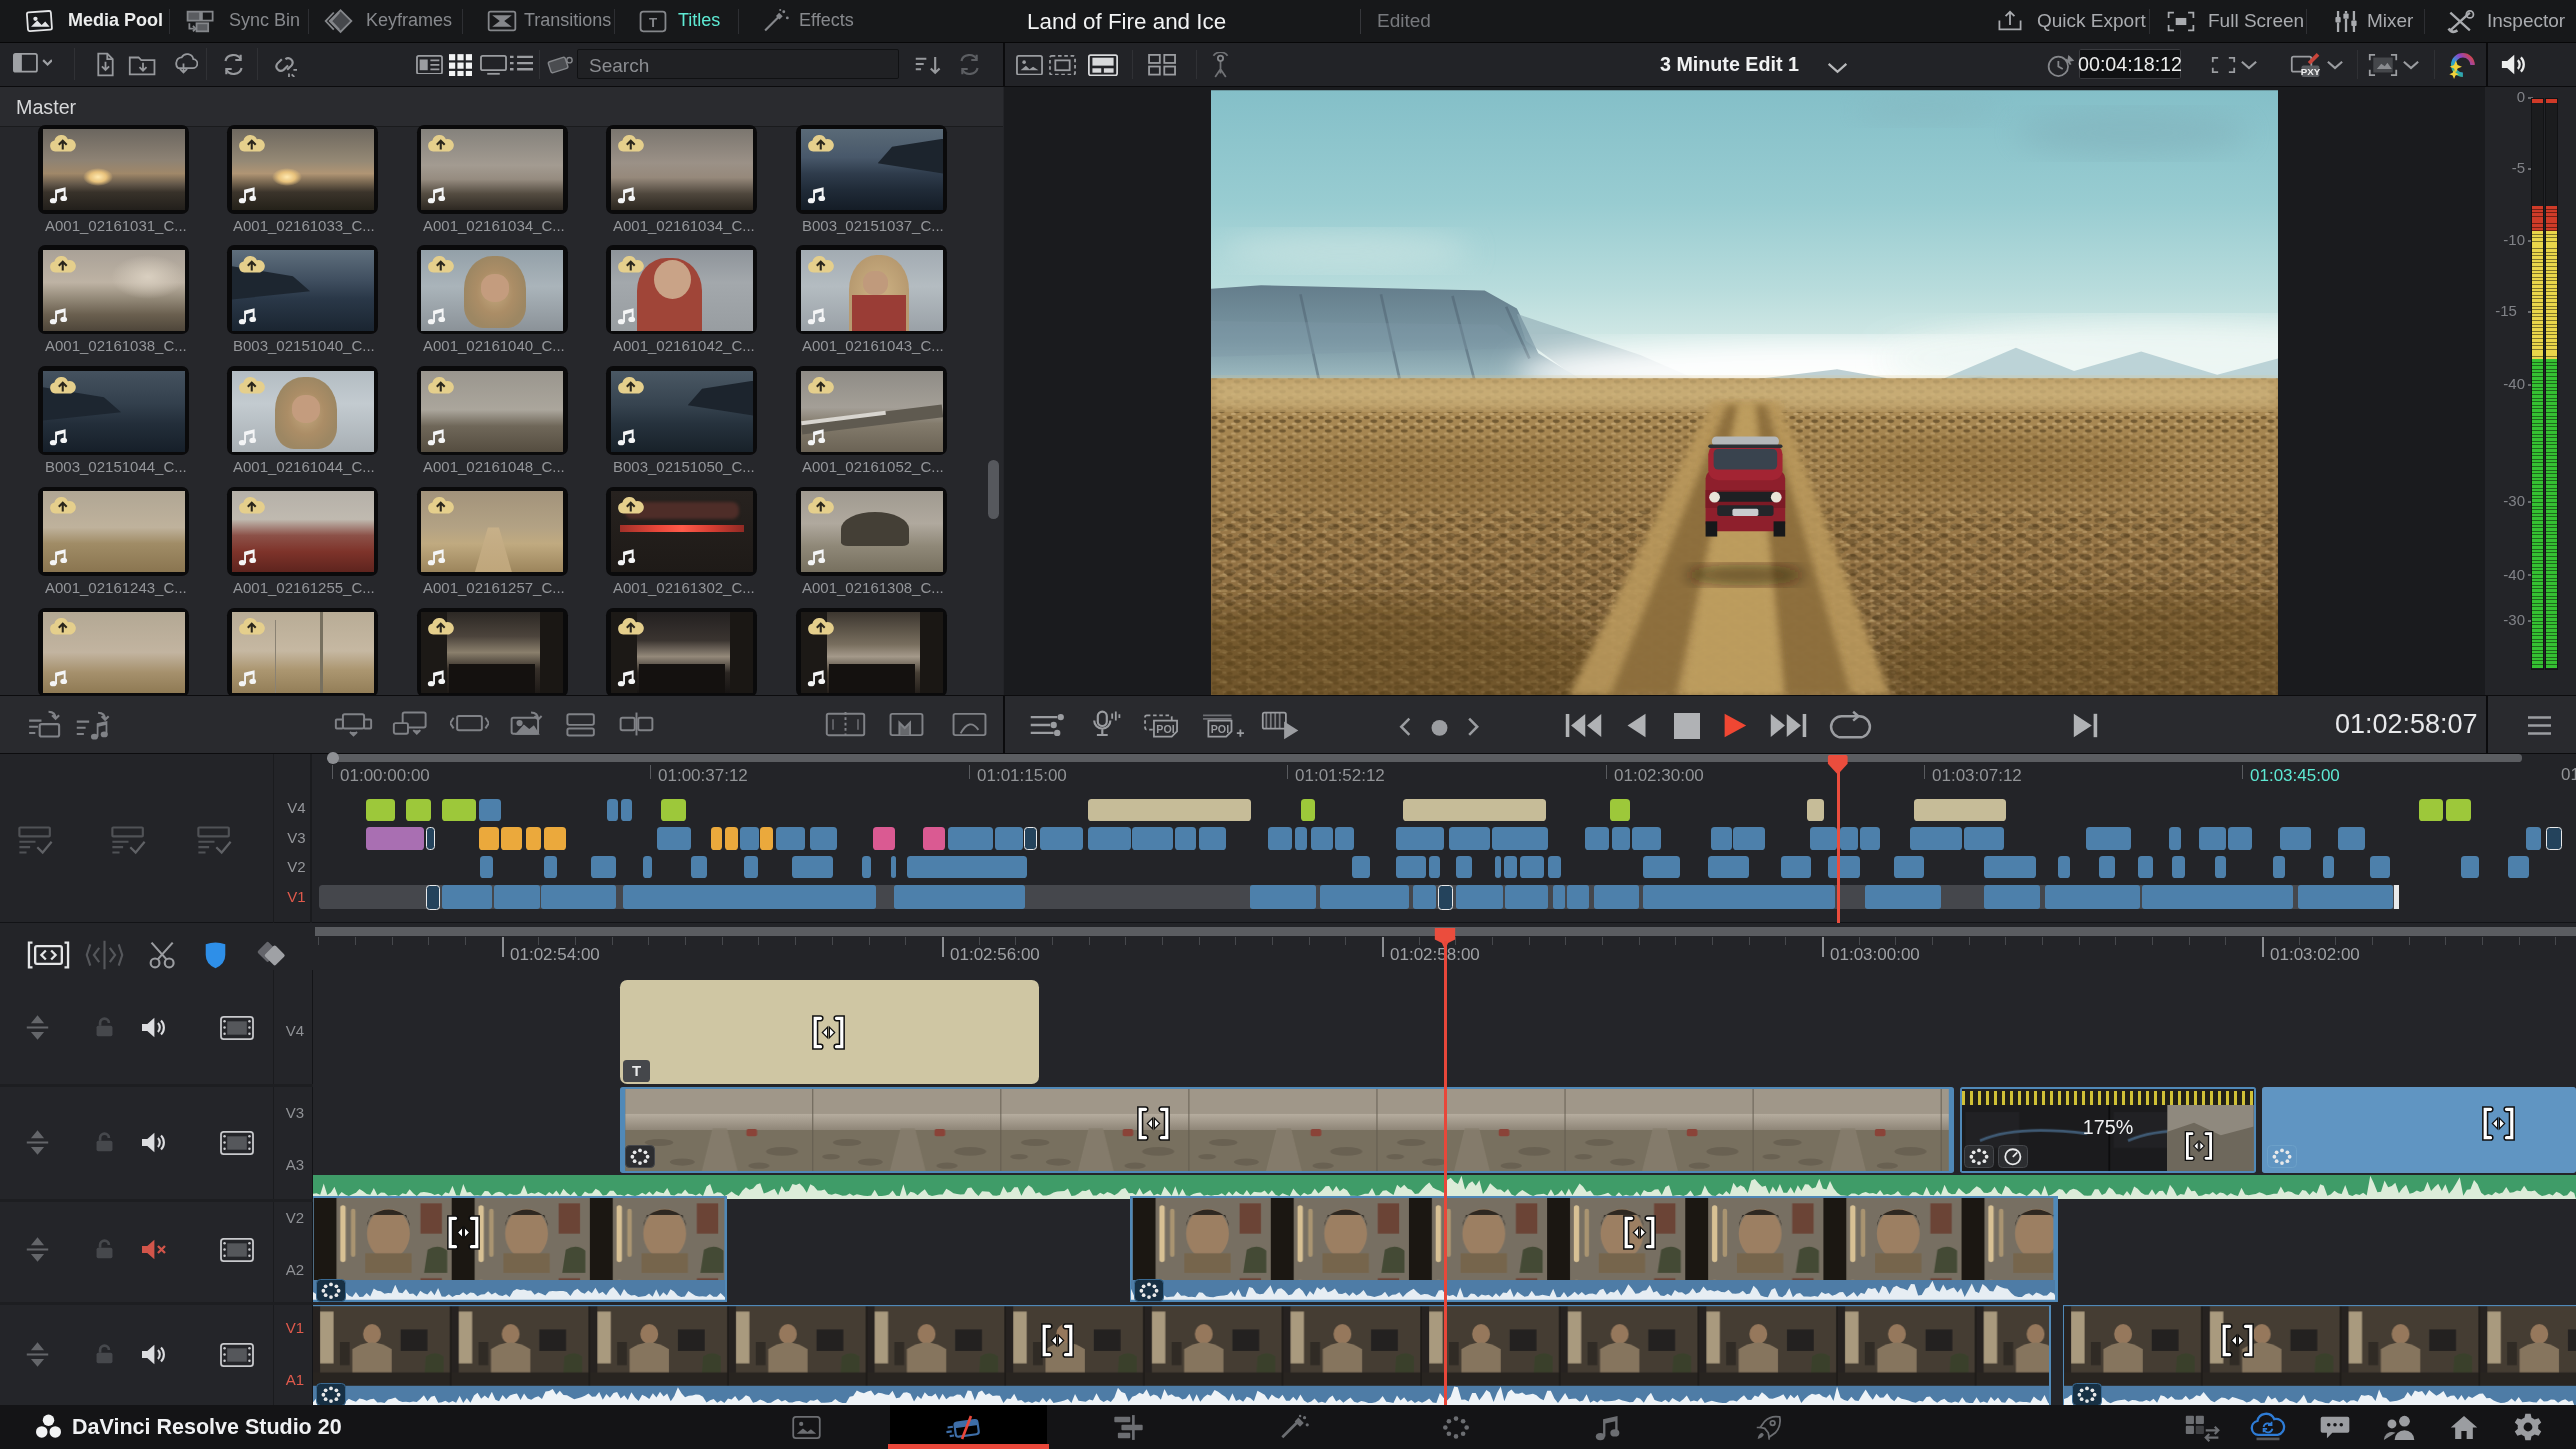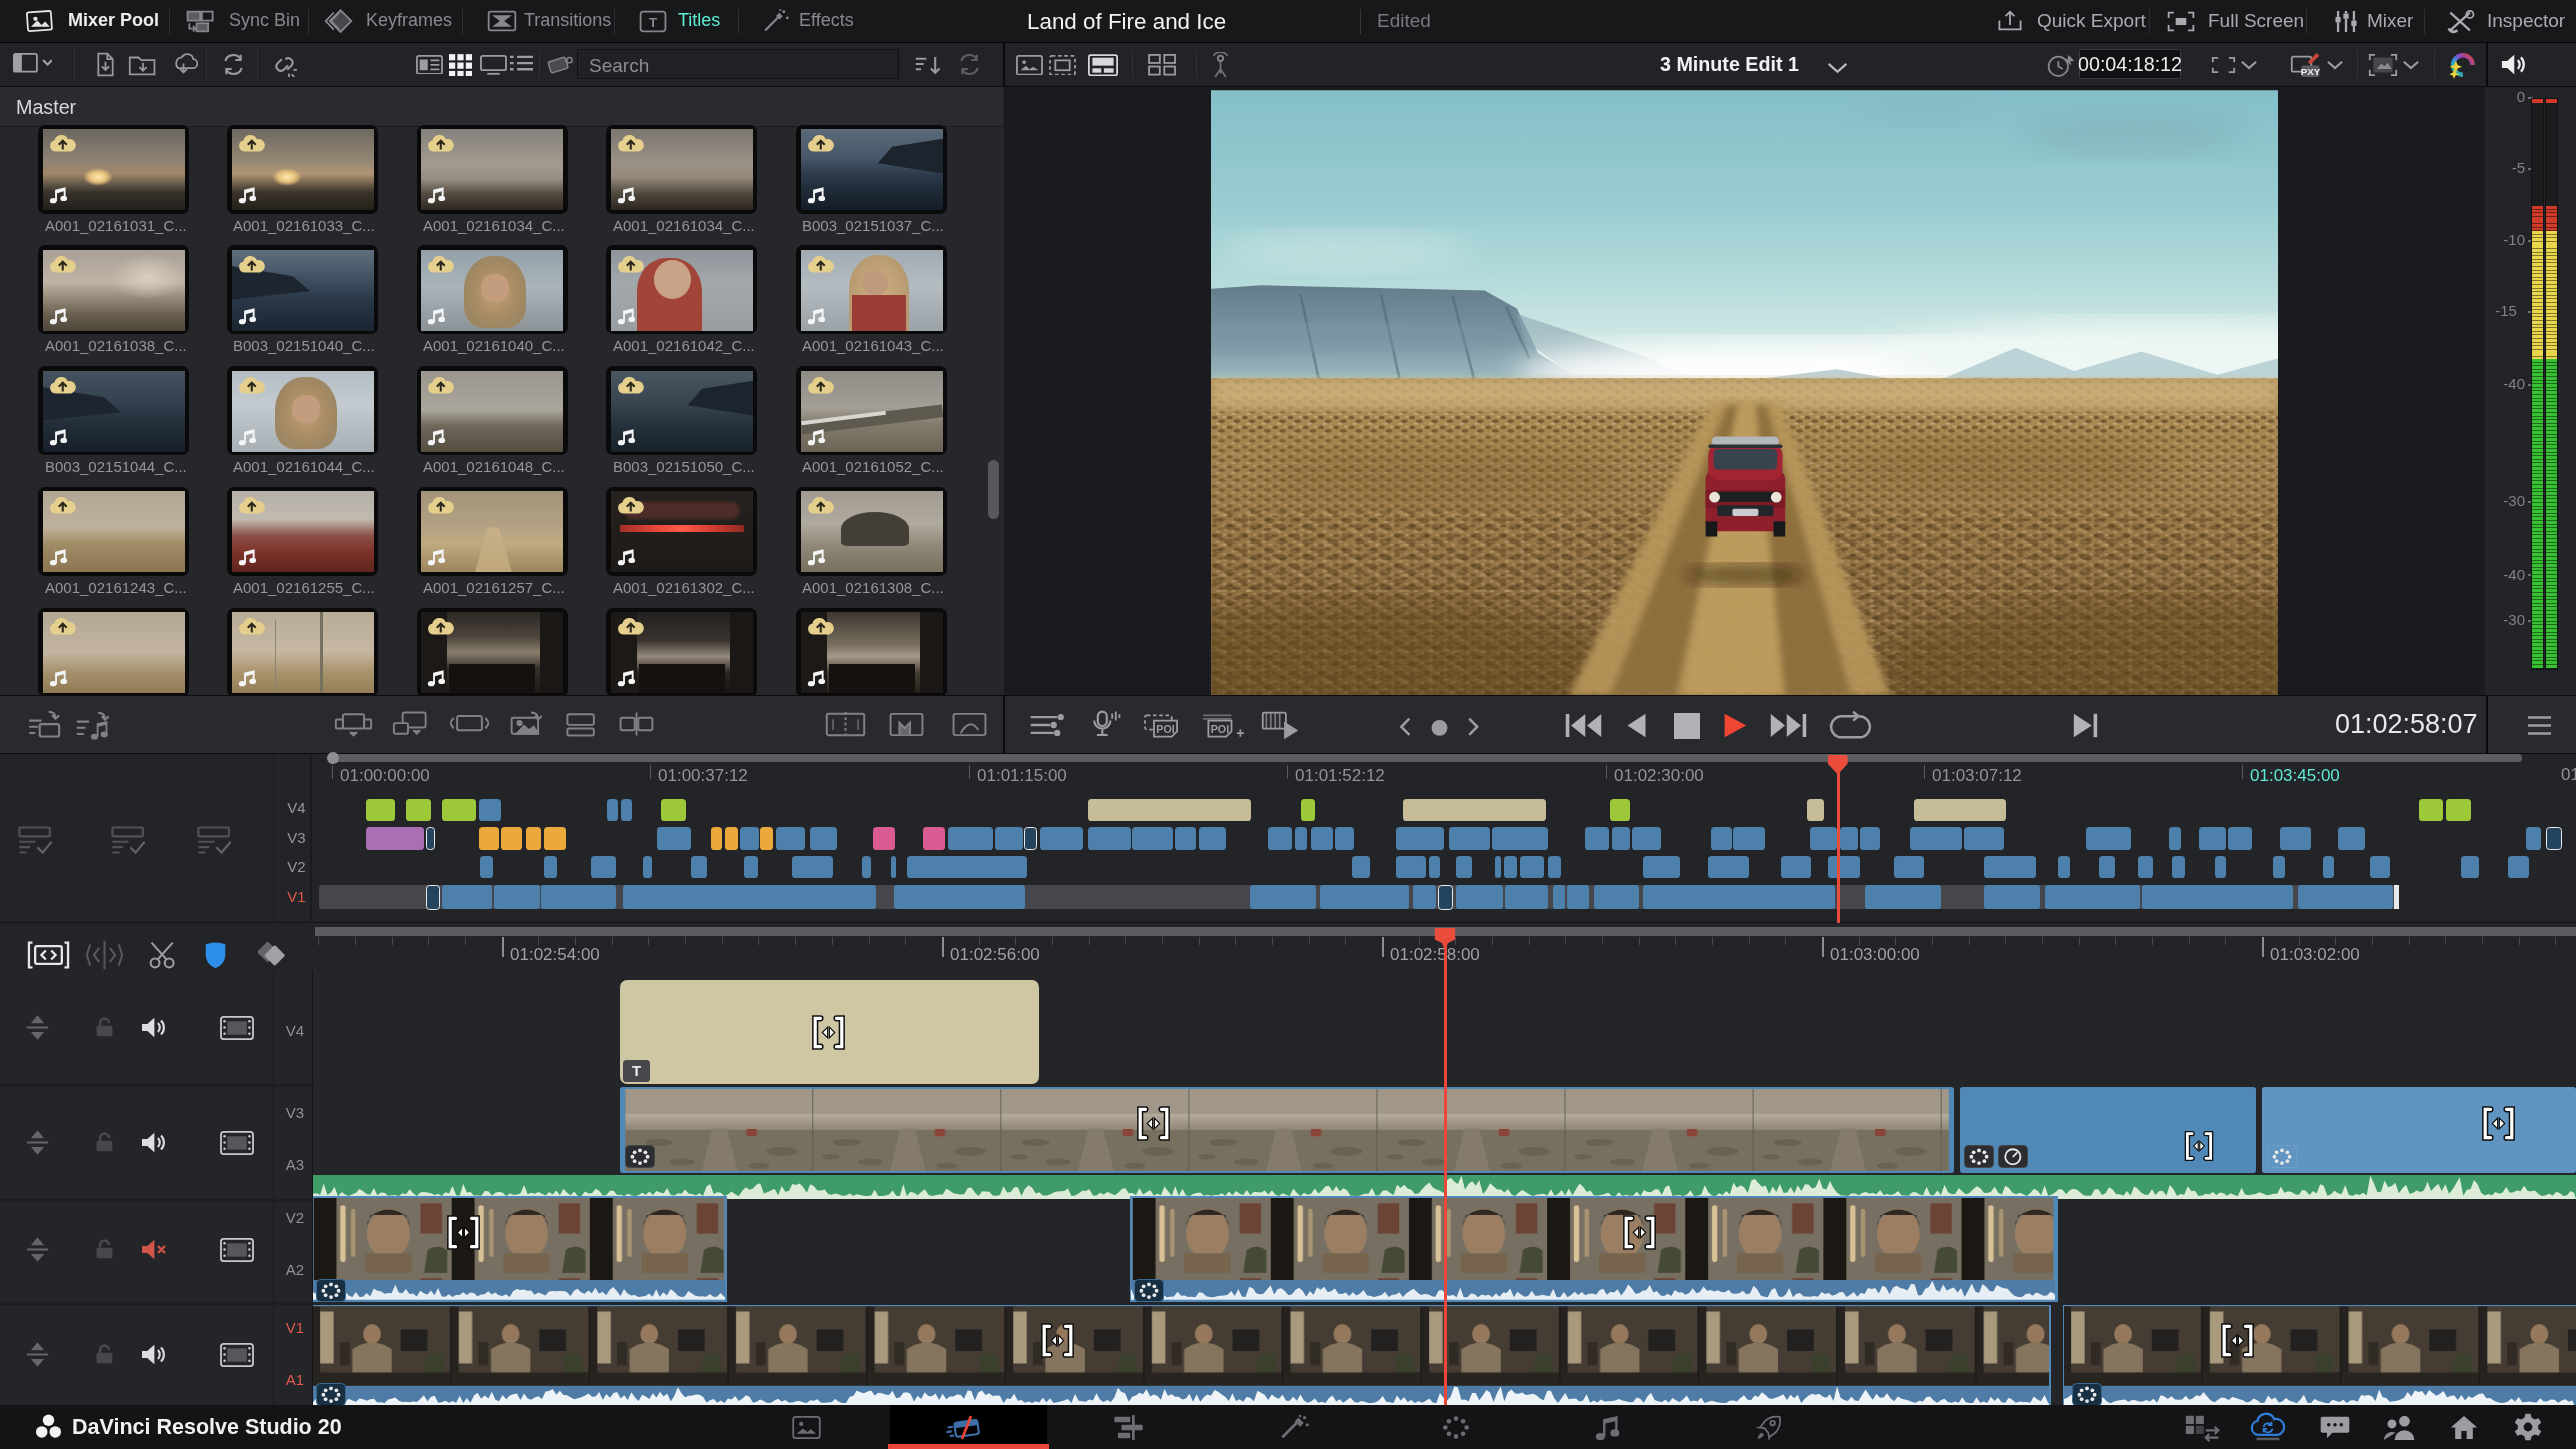--- a/index.html
+++ b/index.html
@@ -13,21 +13,21 @@
 <div class="abs" style="left:169px;top:9px;width:0.9px;height:25px;background:#2e2f33"></div>
     <div class="abs" style="left:308px;top:9px;width:0.9px;height:25px;background:#2e2f33"></div>
     <div class="abs" style="left:462px;top:9px;width:0.9px;height:25px;background:#2e2f33"></div>
     <div class="abs" style="left:614px;top:9px;width:0.9px;height:25px;background:#2e2f33"></div>
     <div class="abs" style="left:738px;top:9px;width:0.9px;height:25px;background:#2e2f33"></div>
 <svg class="abs" style="left:23px;top:9px" width="32" height="25" viewBox="0 0 36 28">
  <rect x="5" y="3" width="27" height="21" rx="2" fill="none" stroke="#e4e5e7" stroke-width="2" transform="rotate(-4 18 14)"></rect>
  <circle cx="14" cy="11" r="2.4" fill="#e4e5e7"></circle>
       <path d="M9 20 L16 13 L21 18 L25 14 L30 20 Z" fill="#e4e5e7"></path>
 </svg>
-<div class="abs" style="left:68px;top:9.8px;font-size:18px;color:#eceded;font-weight:bold">Mixer Pool</div>
+<div class="abs" style="left:68px;top:9.8px;font-size:18px;color:#eceded;font-weight:bold">Media Pool</div>
 <svg class="abs" style="left:184px;top:8px" width="34" height="27" viewBox="0 0 38 30">
  <g fill="none" stroke="#85878b" stroke-width="2">
         <rect x="4" y="4" width="14" height="10" fill="#5a5c60"></rect>
         <rect x="20" y="4" width="12" height="10"></rect>
         <rect x="14" y="17" width="13" height="9" fill="#5a5c60"></rect>
         <path d="M6 17 v6 h5 M10 20 l3 3 -3 3"></path>
       </g>
 </svg>
 <div class="abs" style="left:229px;top:9.8px;font-size:18px;color:#87898d">Sync Bin</div>
 <svg class="abs" style="left:322px;top:8px" width="38" height="27" viewBox="0 0 42 30">
@@ -1406,20 +1406,39 @@
  <g stroke="#101010" stroke-width="7" fill="none" stroke-linecap="round">
         <path d="M13 6 h-6 v32 h6 M31 6 h6 v32 h-6"></path>
       </g>
  <g stroke="#ffffff" stroke-width="3.6" fill="none" stroke-linecap="round">
         <path d="M13 6 h-6 v32 h6 M31 6 h6 v32 h-6"></path>
       </g>
  <path d="M21 16 l-6 6 6 6 Z" fill="#fff" stroke="#101010" stroke-width="1.4"></path>
       <path d="M23 16 l6 6 -6 6 Z" fill="#fff" stroke="#101010" stroke-width="1.4"></path>
 </svg>
 <div class="abs" style="left:1960px;top:117px;width:296px;height:86px;background:#5089b8;border-radius:2.7px"></div>
+<div class="abs" style="left:1962px;top:119px;width:292px;height:82px;background:#202123;overflow:hidden">
+ <div class="abs" style="left:0;top:1.8px;width:292px;height:14.3px;background:repeating-linear-gradient(90deg,#d0c136 0 2.7px,#222218 2.7px 8px)"></div>
+ <div class="abs" style="left:0;top:16px;width:292px;height:66px">
+        <svg width="292" height="66" viewBox="0 0 327 74">
+          <defs>
+            <pattern id="pdark" width="166" height="70" patternUnits="userSpaceOnUse">
+ <rect width="166" height="70" fill="#1b1b1d"></rect>
+ <rect x="4" y="8" width="60" height="40" fill="#242528" opacity=".6"></rect>
+ <path d="M20 40 q40-18 120-8" stroke="#3f5a74" stroke-width="3" fill="none"></path>
+ <rect x="164" width="2" height="70" fill="#0c0c0d"></rect>
+</pattern>
+          </defs>
+          <rect width="327" height="74" fill="url(#pdark)"></rect>
+          <rect x="230" y="0" width="97" height="74" fill="#8f897e"></rect>
+          <path d="M230 30 L260 20 L290 34 L327 24 V74 H230 Z" fill="#6e685c"></path>
+        </svg>
+      </div>
+ <div class="abs" style="left:0;top:27px;width:292px;text-align:center;font-size:19.7px;color:#f0f1f2">175%</div>
+</div>
 <div class="abs" style="left:1964px;top:175px;width:29.5px;height:23px;background:#2c2d30;border-radius:4.5px;border:0.9px solid #44464a">
       <svg width="28" height="21.5" viewBox="0 0 31 24">
         <g fill="#e8e9ea">
           <circle cx="15.5" cy="5" r="2.1"></circle>
           <circle cx="21.5" cy="7" r="2.1"></circle>
           <circle cx="24" cy="12" r="2.1"></circle>
           <circle cx="21.5" cy="17" r="2.1"></circle>
           <circle cx="15.5" cy="19" r="2.1"></circle>
           <circle cx="9.5" cy="17" r="2.1"></circle>
           <circle cx="7" cy="12" r="2.1"></circle>

